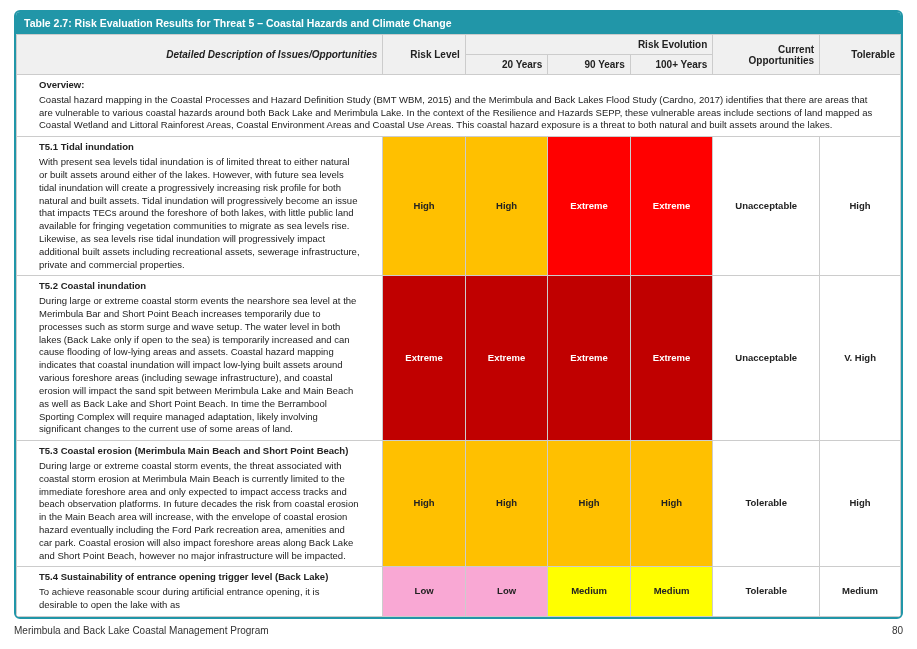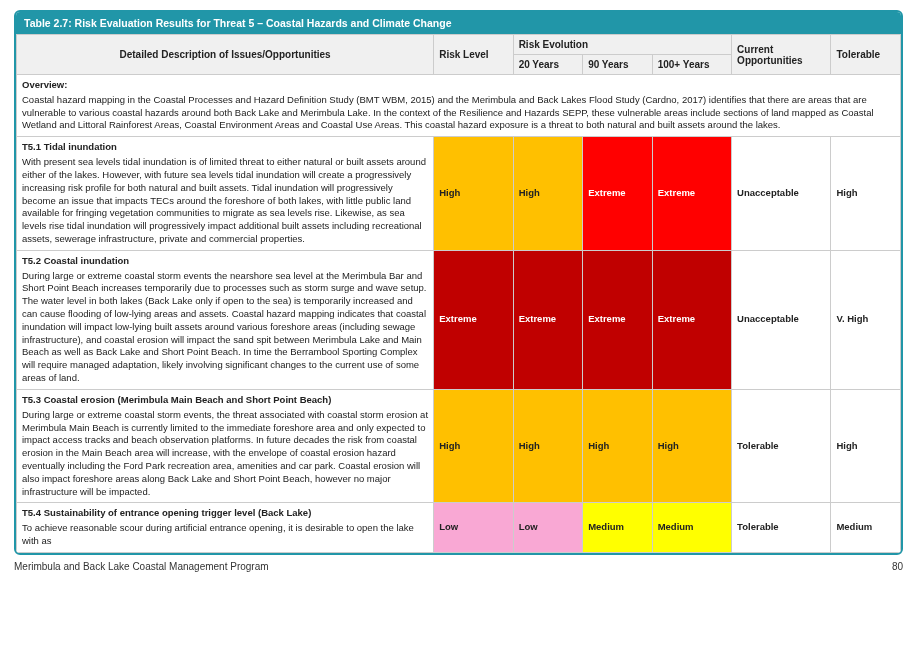--- a/index.html
+++ b/index.html
@@ -30,34 +30,36 @@
     table {
       width: 100%;
       border-collapse: collapse;
     }
     thead tr th {
       background: #f0f0f0;
       border: 1px solid #ccc;
       padding: 4px 5px;
       font-size: 10px;
       font-weight: bold;
-      text-align: left;
+      text-align: right;
       vertical-align: middle;
     }
     thead tr th.left-align {
-      text-align: center;
+      text-align: right;
+      font-style: italic;
     }
     tbody tr td {
       border: 1px solid #ccc;
-      padding: 4px 5px;
+      padding: 4px 22px;
       vertical-align: middle;
       font-size: 9.5px;
       line-height: 1.35;
     }
     .cell-risk {
+      text-align: center;
       font-weight: bold;
       font-size: 9.5px;
       color: #222;
     }
     .cell-desc {
       vertical-align: top;
     }
     .section-title {
       font-weight: bold;
       display: block;

